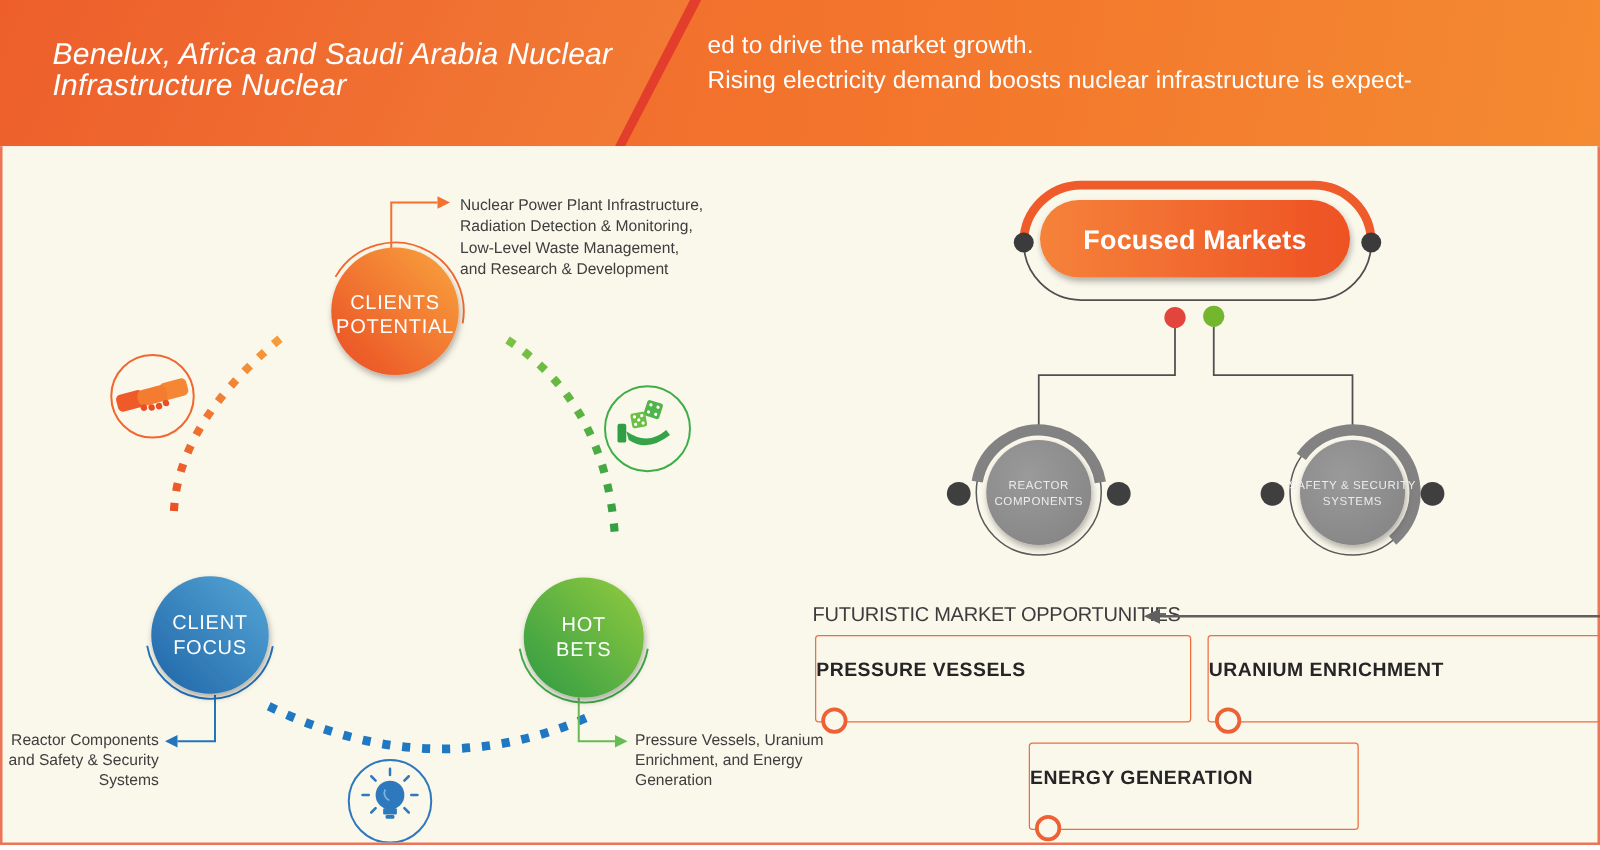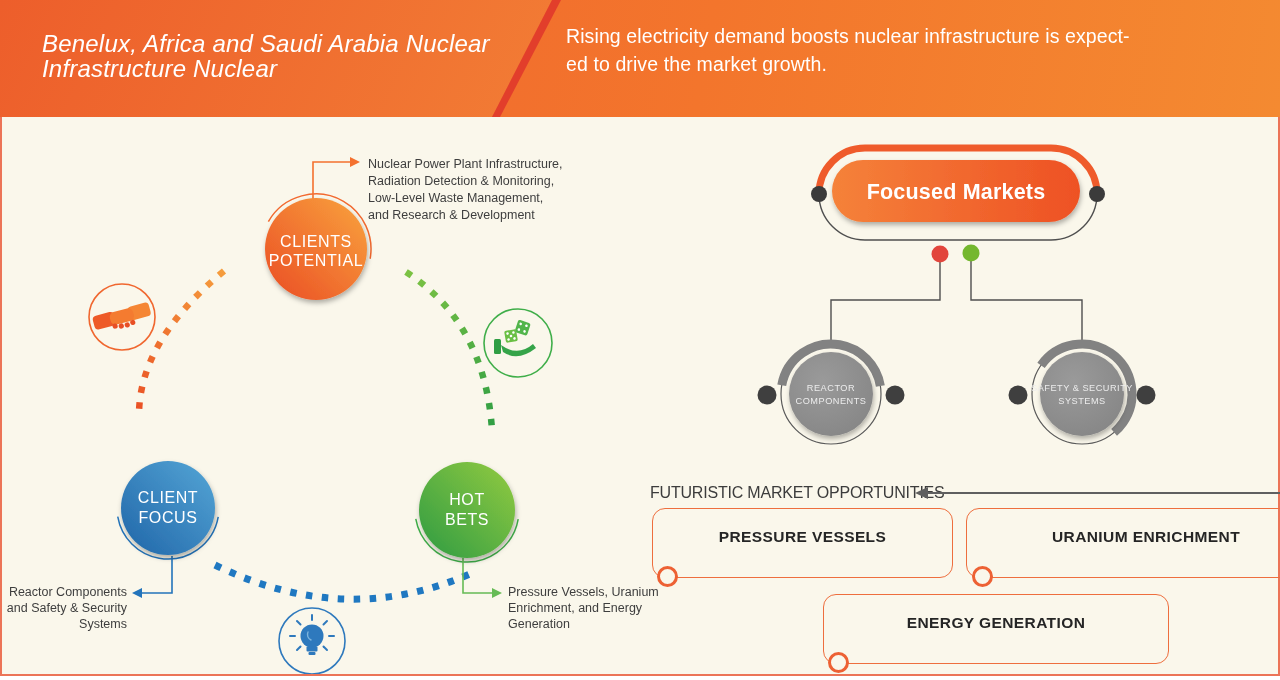--- a/index.html
+++ b/index.html
@@ -30,45 +30,45 @@
   .note-end{text-anchor:end;}
   .node-label{font-size:9.2px;fill:#ececec;letter-spacing:0.5px;text-anchor:middle;}
   .pill-label{font-size:21.5px;font-weight:bold;fill:#ffffff;letter-spacing:0.2px;text-anchor:middle;}
   
   .opp-heading{position:absolute;left:650px;top:484px;font-size:16px;letter-spacing:-0.2px;
           color:#3c3c3c;font-weight:500;white-space:nowrap;}
   .opp-arrow-line{position:absolute;left:927px;top:492px;width:353px;height:2.4px;background:#5f5f5f;}
   .opp-arrow-head{position:absolute;left:915px;top:487px;width:0;height:0;
           border-top:6px solid transparent;border-bottom:6px solid transparent;
           border-right:13px solid #5f5f5f;}
-  .opp-box{position:absolute;box-sizing:border-box;border:1.6px solid #ee6e3e;border-radius:13px;
-          display:flex;align-items:center;justify-content:center;padding-bottom:13px;
+  .opp-box{position:absolute;box-sizing:border-box;border:1.6px solid #ee6e3e;border-radius:3px;
+          display:flex;align-items:center;justify-content:flex-start;padding-bottom:13px;
           color:#252525;font-weight:bold;font-size:15.5px;letter-spacing:0.4px;}
   .box1{left:652px;top:508px;width:301px;height:70px;}
   .box2{left:966px;top:508px;width:360px;height:70px;}
-  .box3{left:823px;top:594px;width:346px;height:70px;}
+  .box3{left:823px;top:594px;width:264px;height:70px;}
   .corner-dot{position:absolute;width:15px;height:15px;border:3px solid #ed6134;
           border-radius:50%;background:#faf7eb;}
   .dot1{left:657px;top:566px;} .dot2{left:972px;top:566px;} .dot3{left:828px;top:652px;}
 </style>
 </head>
 <body>
 
 <div class="canvas">
 
   <div class="header">
     <div class="header-left-bg"></div>
     <div class="header-sliver"></div>
     <div class="header-title">
       <span style="display:block">Benelux, Africa and Saudi Arabia Nuclear</span>
       <span style="display:block">Infrastructure Nuclear</span>
     </div>
     <div class="header-sub">
+      <span style="display:block">ed to drive the market growth.</span>
       <span style="display:block">Rising electricity demand boosts nuclear infrastructure is expect-</span>
-      <span style="display:block">ed to drive the market growth.</span>
     </div>
   </div>
 
   <div class="content-bg"></div>
 
   <svg class="gfx" width="1280" height="557" viewBox="0 117 1280 557">
     <defs>
       <linearGradient id="gradO" x1="0" y1="1" x2="1" y2="0">
         <stop offset="0" stop-color="#ea4c24"></stop>
           <stop offset="1" stop-color="#f9a43e"></stop>

